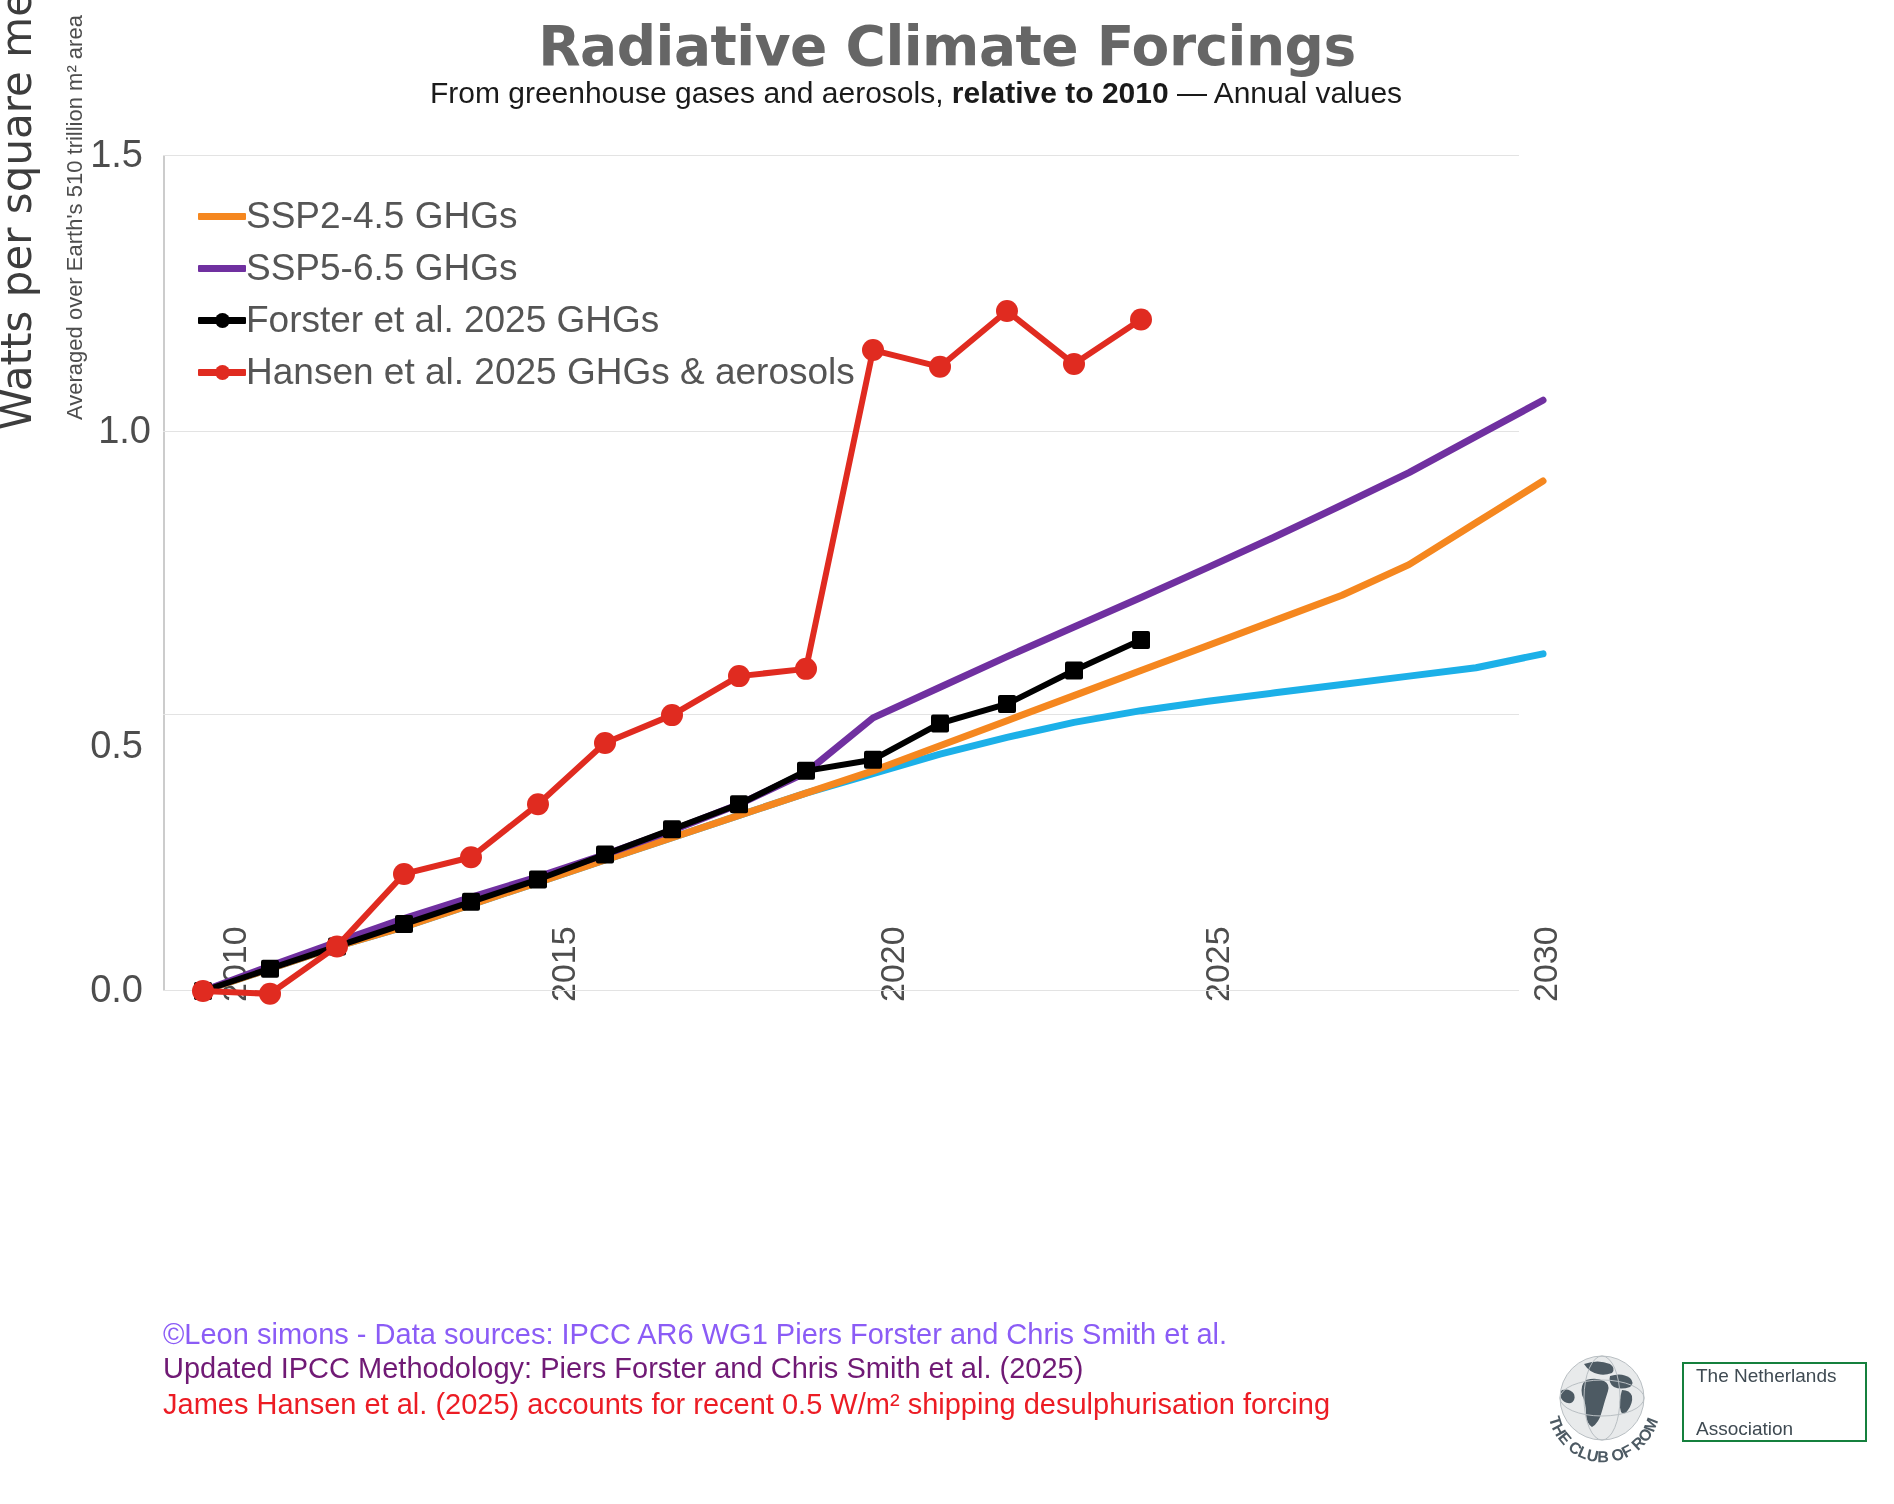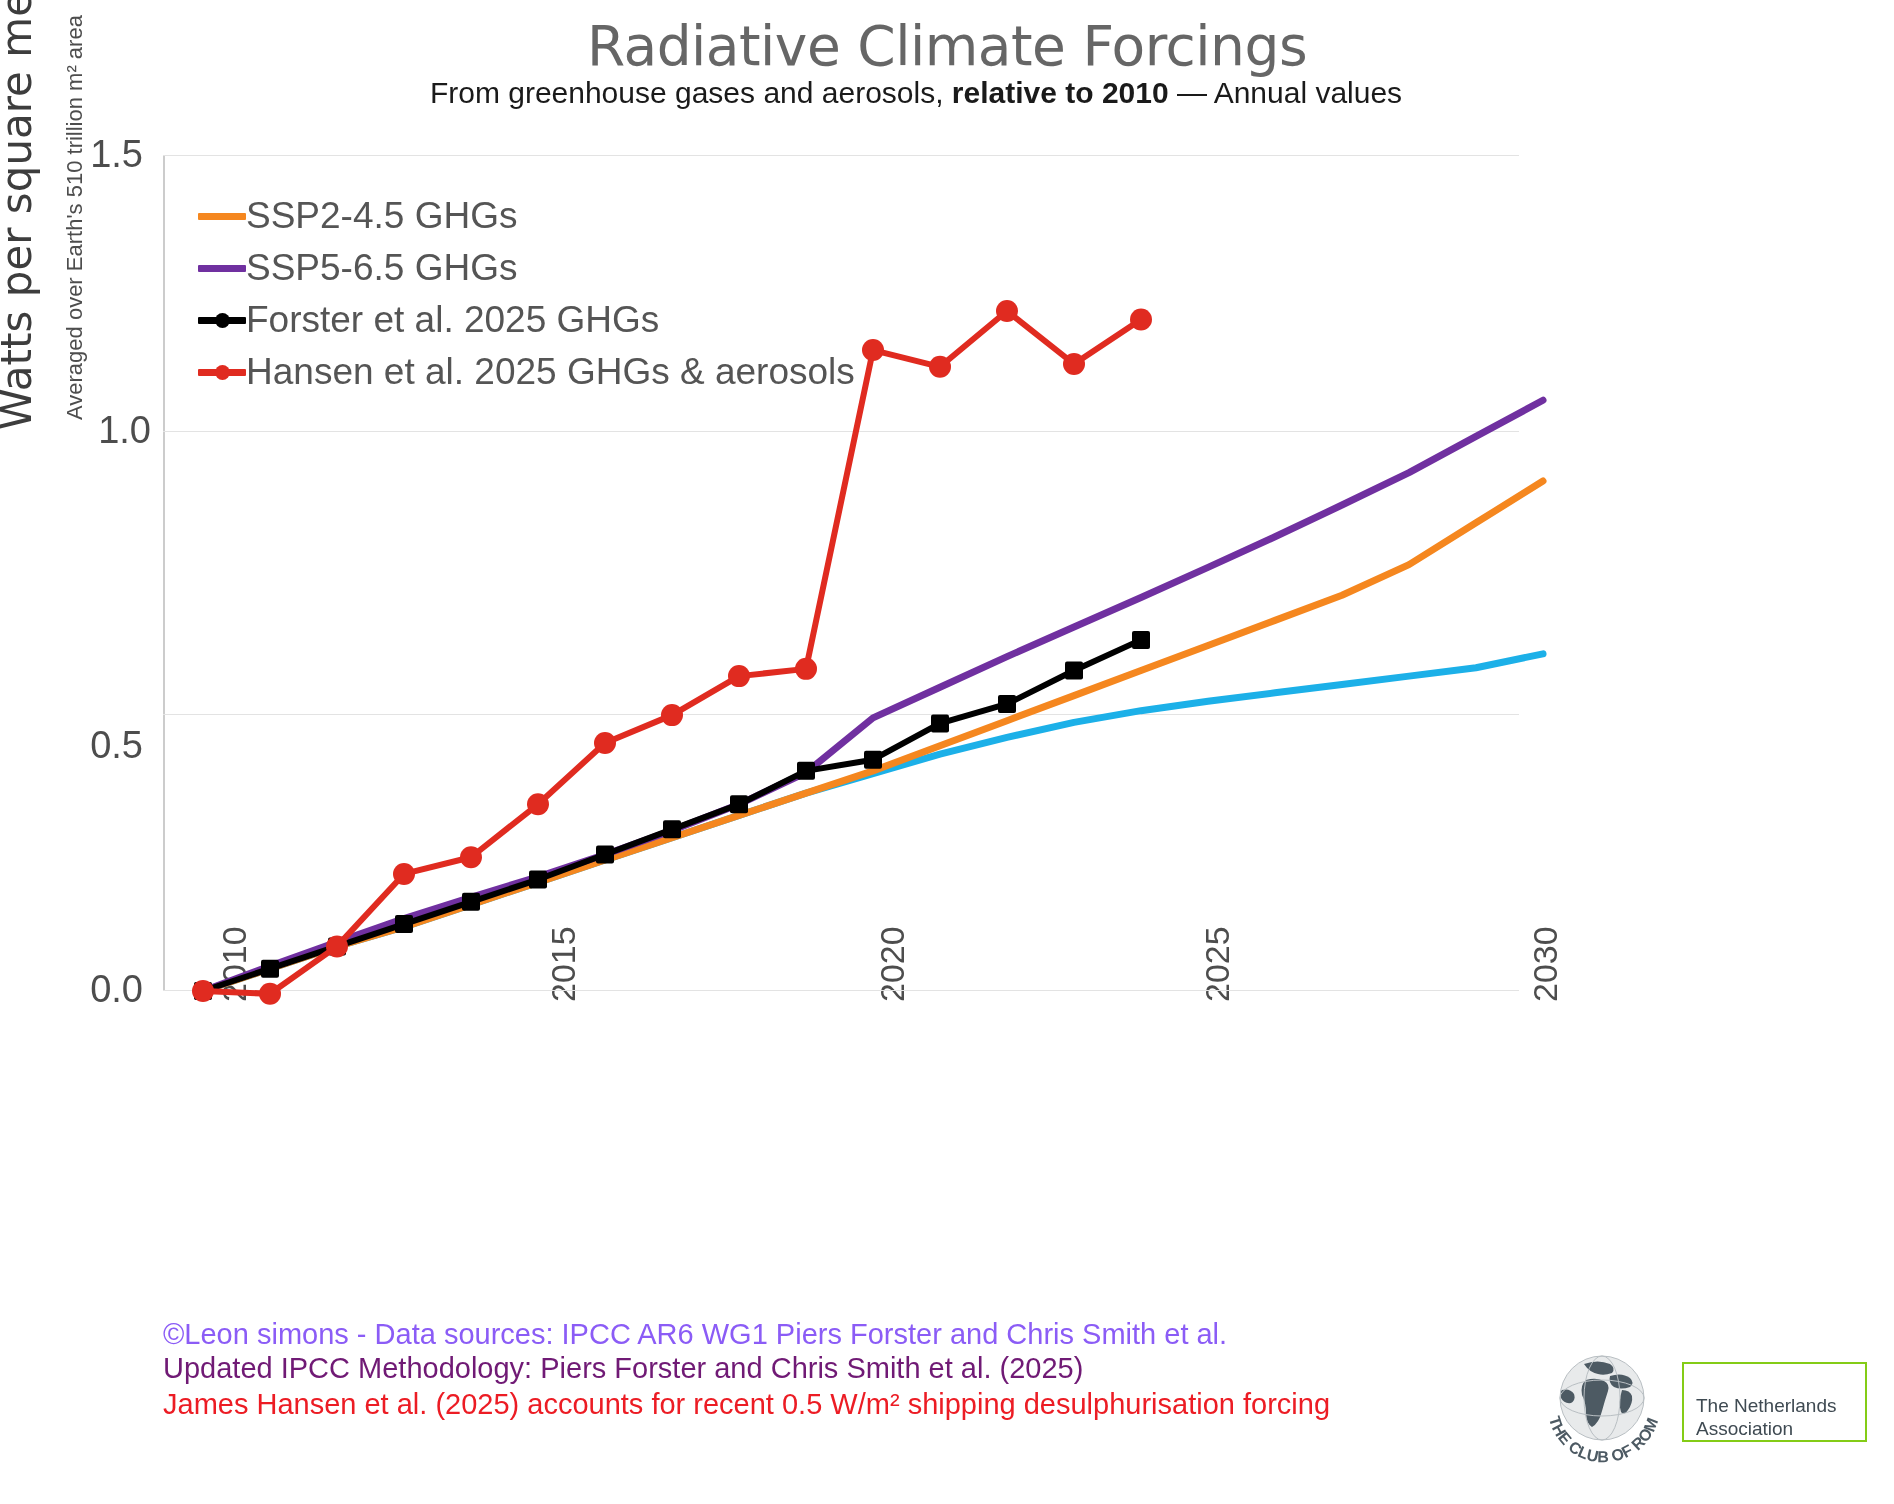--- a/index.html
+++ b/index.html
@@ -1,20 +1,20 @@
 <!DOCTYPE html>
 <html><head>
 <meta charset="utf-8">
 <style>
   html,body{margin:0;padding:0;background:#ffffff;}
   body{width:1894px;height:1504px;font-family:"Liberation Sans",sans-serif;overflow:hidden;position:relative;}
 
   #title{
     position:absolute;left:0;top:14px;width:1894px;text-align:center;
-    font-size:55px;font-weight:normal;color:#666666;letter-spacing:-0.5px;
+    font-size:55px;font-weight:bold;color:#666666;letter-spacing:-0.5px;
     font-family:"DejaVu Sans",sans-serif;
   }
   #subtitle{
     position:absolute;left:0;top:76px;width:1832px;text-align:center;
     font-size:30px;color:#1a1a1a;font-family:"Liberation Sans",sans-serif;
   }
   #subtitle .b{font-weight:bold;}
 
   
   #plot{
@@ -58,22 +58,22 @@
   
   .foot{position:absolute;left:163px;font-size:29px;white-space:nowrap;font-family:"Liberation Sans",sans-serif;}
   #foot1{top:1318px;color:#8b5cf6;}
   #foot2{top:1352px;color:#701a75;}
   #foot3{top:1388px;color:#ec1c24;}
 
   
   #logo{position:absolute;left:1530px;top:1340px;width:350px;height:150px;}
   #logo .tagbox{
     position:absolute;left:152px;top:22px;width:185px;height:80px;
-    border:2px solid #84cc16;
-    display:flex;flex-direction:column;justify-content:flex-end;padding-left:12px;box-sizing:border-box;
+    border:2px solid #15803d;
+    display:flex;flex-direction:column;justify-content:space-between;padding-left:12px;box-sizing:border-box;
   }
   #logo .tagbox div{font-size:19px;color:#3f4a52;line-height:1.22;}
   #logo .ring{position:absolute;left:10px;top:6px;width:130px;height:130px;}
   .cor-arc{font-size:16px;font-weight:bold;fill:#4d5a63;}
 </style>
 </head>
 <body>
 
 <div id="title">Radiative Climate Forcings</div>
 <div id="subtitle"><span>From greenhouse gases and aerosols, </span><span class="b">relative to 2010</span><span> — Annual values</span></div>

